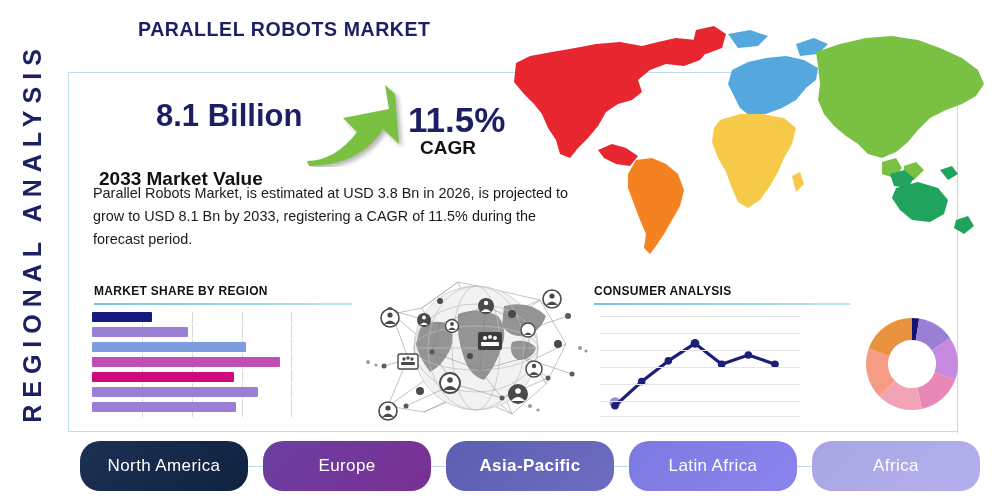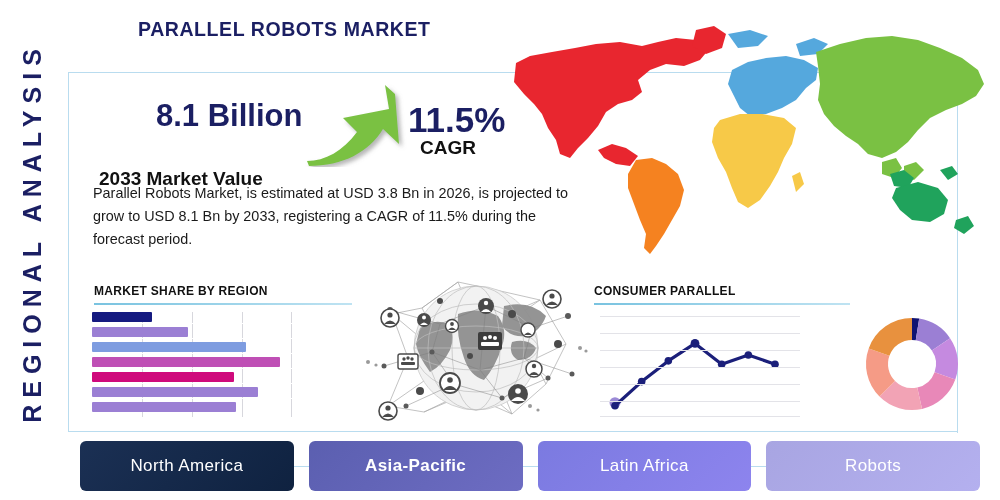--- a/index.html
+++ b/index.html
@@ -95,21 +95,21 @@
 
   
   .donut { position:absolute; left:857px; top:309px; width:110px; height:110px; }
 
   
   .regions {
     position:absolute; left:80px; top:441px; width:900px; height:50px;
     display:flex; gap:15px;
   }
   .region-btn {
-    flex:1; border-radius:6px; display:flex; align-items:center;
+    flex:1; border-radius:20px; display:flex; align-items:center;
     justify-content:center; color:#fff; font-size:17px;
     font-family:"Liberation Sans Narrow","Liberation Sans",sans-serif;
     letter-spacing:.4px; white-space:nowrap;
   }
   .reg-line {
     position:absolute; left:80px; top:466px; width:900px; height:1.2px;
     background:#b9dcef; z-index:-1;
   }
 </style>
 </head>
@@ -326,21 +326,21 @@
         <circle cx="6" cy="96" r="2"></circle>
           <circle cx="14" cy="99" r="1.6"></circle>
         <circle cx="218" cy="82" r="2"></circle>
           <circle cx="224" cy="85" r="1.6"></circle>
         <circle cx="168" cy="140" r="2"></circle>
           <circle cx="176" cy="144" r="1.6"></circle>
       </g>
     </svg>
   </div>
 
-  <div class="sec-head" style="left:594px; top:284px;">CONSUMER PARALLEL</div>
+  <div class="sec-head" style="left:594px; top:284px;">CONSUMER ANALYSIS</div>
   <div class="sec-rule" style="left:594px; top:303px; width:256px;"></div>
 
   <div class="linechart">
     <div class="line-grid">
       <i style="top:4px;"></i>
         <i style="top:21px;"></i>
         <i style="top:38px;"></i>
       <i style="top:55px;"></i>
         <i style="top:72px;"></i>
         <i style="top:89px;"></i>
@@ -369,24 +369,27 @@
         <path d="M 22.473088065418814 87.5269119345812 A 46 46 0 0 1 11.719484628105626 39.41805566871659 L 32.41886154509859 46.870289914113 A 24 24 0 0 0 38.029437251522864 71.97056274847714 Z" fill="#f59b86"></path>
         <path d="M 11.719484628105626 39.41805566871659 A 46 46 0 0 1 54.99999999999999 9 L 54.99999999999999 31 A 24 24 0 0 0 32.41886154509859 46.870289914113 Z" fill="#e8913e"></path>
       </svg>
   </div>
 
   <div class="reg-line"></div>
   <div class="regions" id="regions">
       <div class="region-btn" style="background: linear-gradient(135deg, rgb(27, 48, 84), rgb(15, 34, 64));">
         <span>North America</span>
       </div>
+      <div class="region-btn" style="background: linear-gradient(135deg, rgb(106, 63, 160), rgb(123, 47, 147));">
+        <span>Europe</span>
+      </div>
       <div class="region-btn" style="background: linear-gradient(135deg, rgb(91, 95, 176), rgb(109, 108, 194)); font-weight: bold;">
         <span>Asia-Pacific</span>
       </div>
       <div class="region-btn" style="background: linear-gradient(135deg, rgb(123, 122, 224), rgb(141, 132, 238));">
         <span>Latin Africa</span>
       </div>
       <div class="region-btn" style="background: linear-gradient(135deg, rgb(168, 165, 226), rgb(180, 176, 239));">
-        <span>Robots</span>
+        <span>Africa</span>
       </div>
     </div>
 
 </div>
 
 </body></html>

